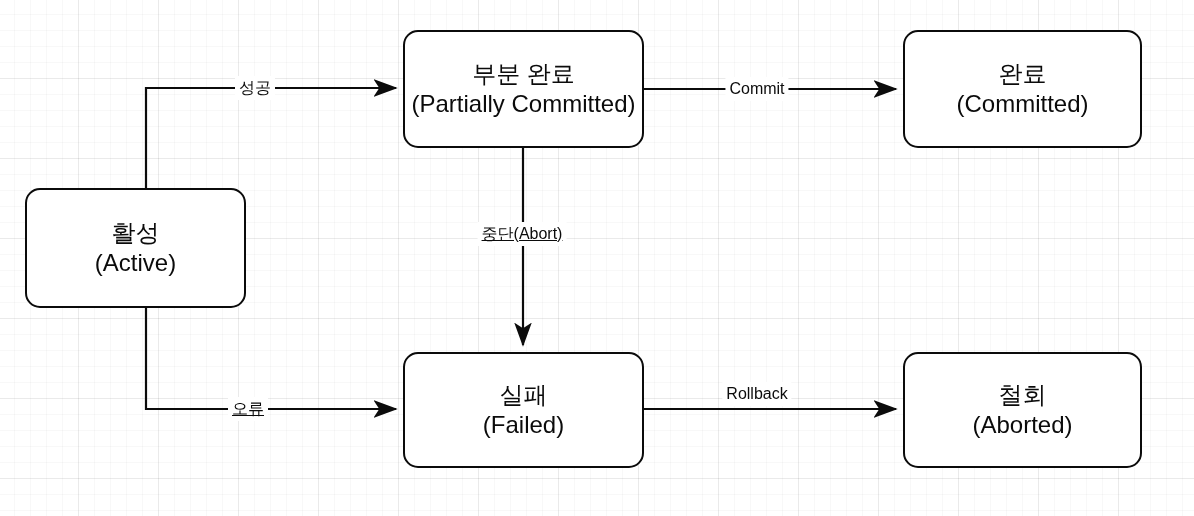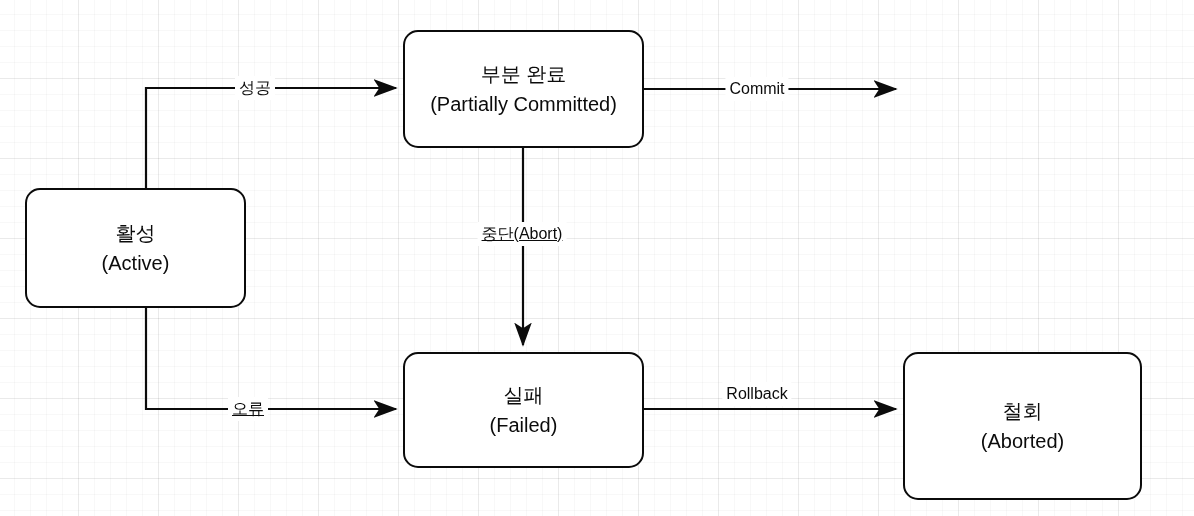--- a/index.html
+++ b/index.html
@@ -40,21 +40,21 @@
     border-radius: 15px;
     background: #ffffff;
     display: flex;
     flex-direction: column;
     align-items: center;
     justify-content: center;
     color: #0b0b0b;
     z-index: 2;
   }
   .node-line {
-    font-size: 20px;
+    font-size: 24px;
     line-height: 30px;
     white-space: nowrap;
     text-align: center;
   }
   .edge-label {
     position: absolute;
     font-size: 16px;
     line-height: 22px;
     color: #0b0b0b;
     background: #ffffff;
@@ -90,27 +90,31 @@
   <div class="node" style="left:25px; top:188px; width:221px; height:120px;">
     <div class="node-line">활성</div>
     <div class="node-line">(Active)</div>
   </div>
 
   <div class="node" style="left:403px; top:30px; width:241px; height:118px;">
     <div class="node-line">부분 완료</div>
     <div class="node-line">(Partially Committed)</div>
   </div>
 
+  <div class="node" style="left:903px; top:30px; width:239px; height:118px;">
+    <div class="node-line">완료</div>
+    <div class="node-line">(Committed)</div>
+  </div>
 
   <div class="node" style="left:403px; top:352px; width:241px; height:116px;">
     <div class="node-line">실패</div>
     <div class="node-line">(Failed)</div>
   </div>
 
-  <div class="node" style="left:903px; top:352px; width:239px; height:148px;">
+  <div class="node" style="left:903px; top:352px; width:239px; height:116px;">
     <div class="node-line">철회</div>
     <div class="node-line">(Aborted)</div>
   </div>
 
   <div class="edge-label" style="left:255px; top:88px;">성공</div>
 
   <div class="edge-label" style="left:757px; top:89px;">Commit</div>
 
   <div class="edge-label" style="left:522px; top:234px;text-decoration:underline;">중단(Abort)</div>
 

